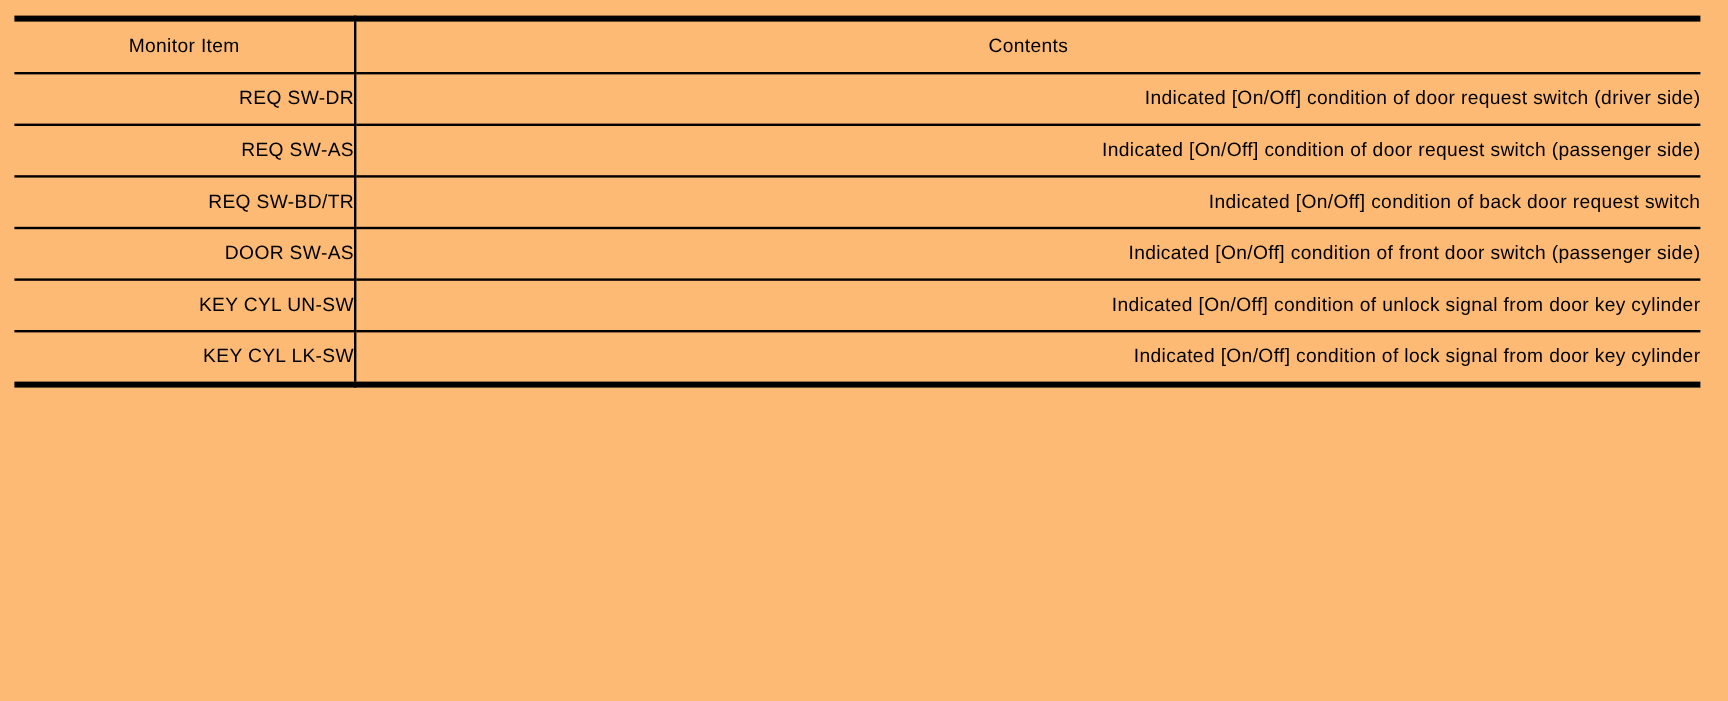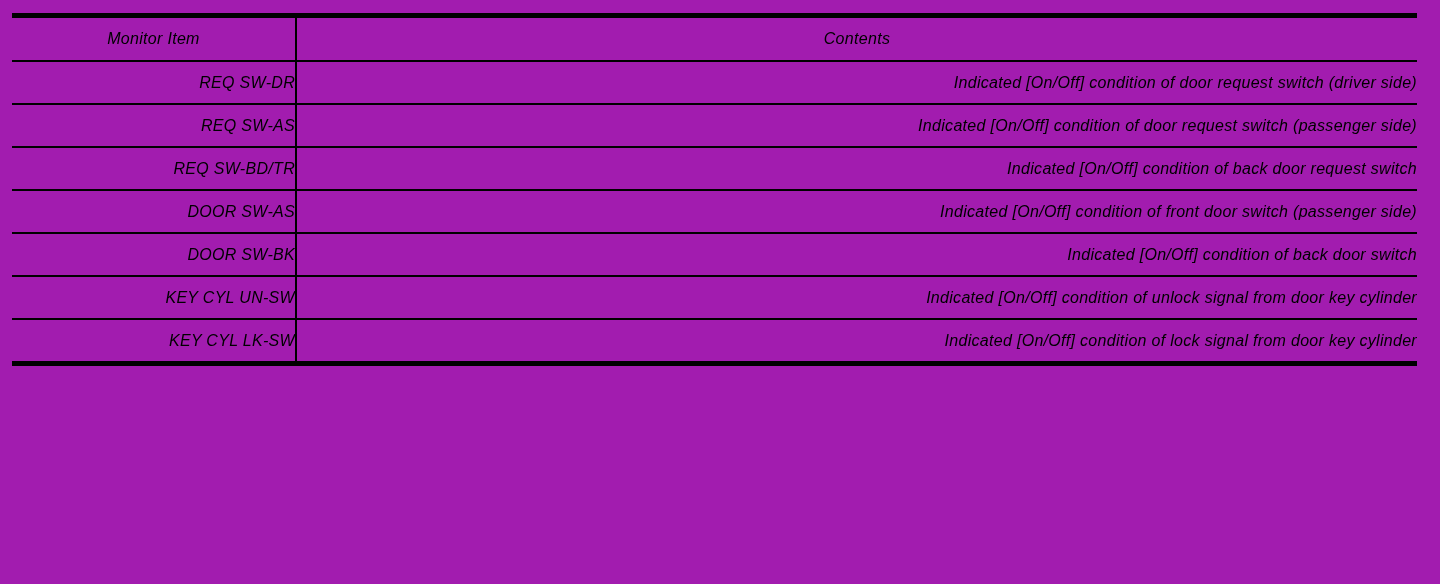--- a/index.html
+++ b/index.html
@@ -4,25 +4,24 @@
 <style>
   html, body {
     margin: 0;
     padding: 0;
     background: #ffffff;
   }
   .page {
     position: relative;
     width: 1440px;
     height: 584px;
-    background: #a21caf;
+    background: #fdba74;
     font-family: "Liberation Sans", sans-serif;
     color: #000000;
     overflow: hidden;
-    font-style: italic;
   }
   table.monitor-table {
     position: absolute;
     left: 12px;
     top: 13px;
     width: 1405px;
     border-collapse: collapse;
     border-top: 5px solid #000000;
     border-bottom: 5px solid #000000;
     table-layout: fixed;
@@ -91,24 +90,20 @@
   </tr>
 
 
   <tr>
     <td class="cell-item">DOOR SW-AS</td>
     <td class="cell-contents">Indicated [On/Off] condition of front door switch (passenger side)</td>
   </tr>
 
 
 
-  <tr>
-    <td class="cell-item">DOOR SW-BK</td>
-    <td class="cell-contents">Indicated [On/Off] condition of back door switch</td>
-  </tr>
 
 
 
   <tr>
     <td class="cell-item">KEY CYL UN-SW</td>
     <td class="cell-contents">Indicated [On/Off] condition of unlock signal from door key cylinder</td>
   </tr>
 
   <tr>
     <td class="cell-item">KEY CYL LK-SW</td>

